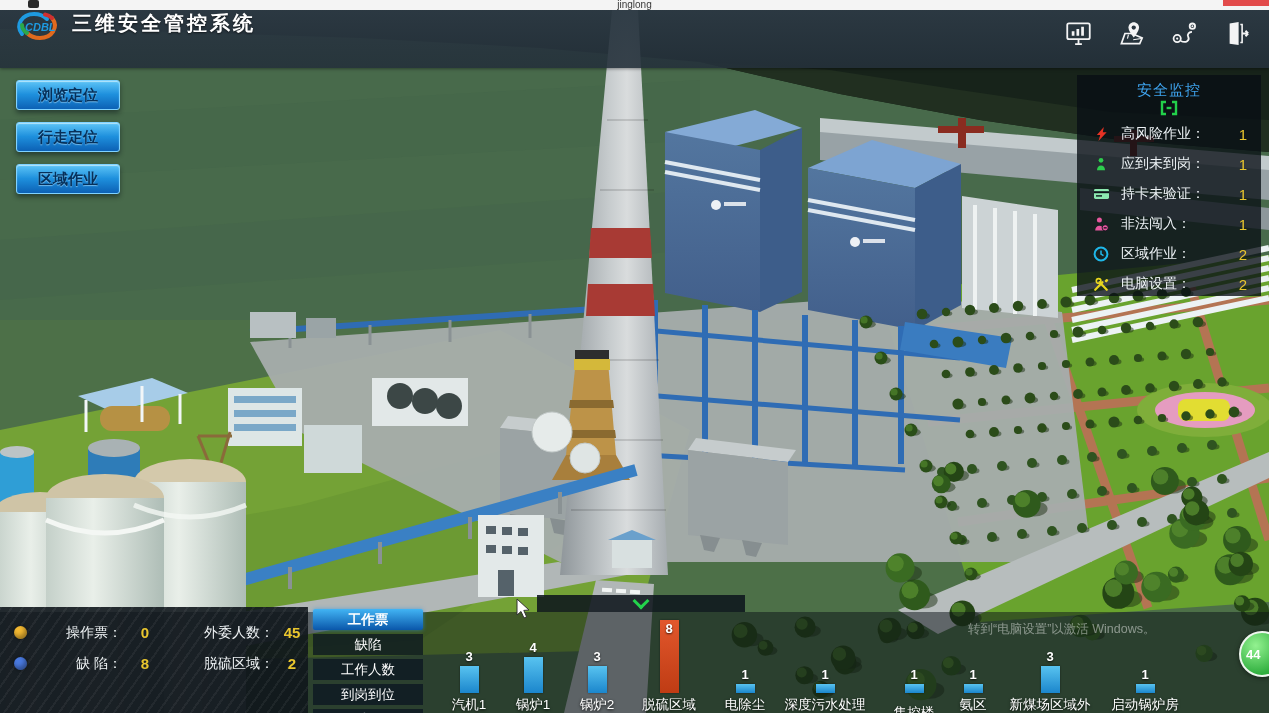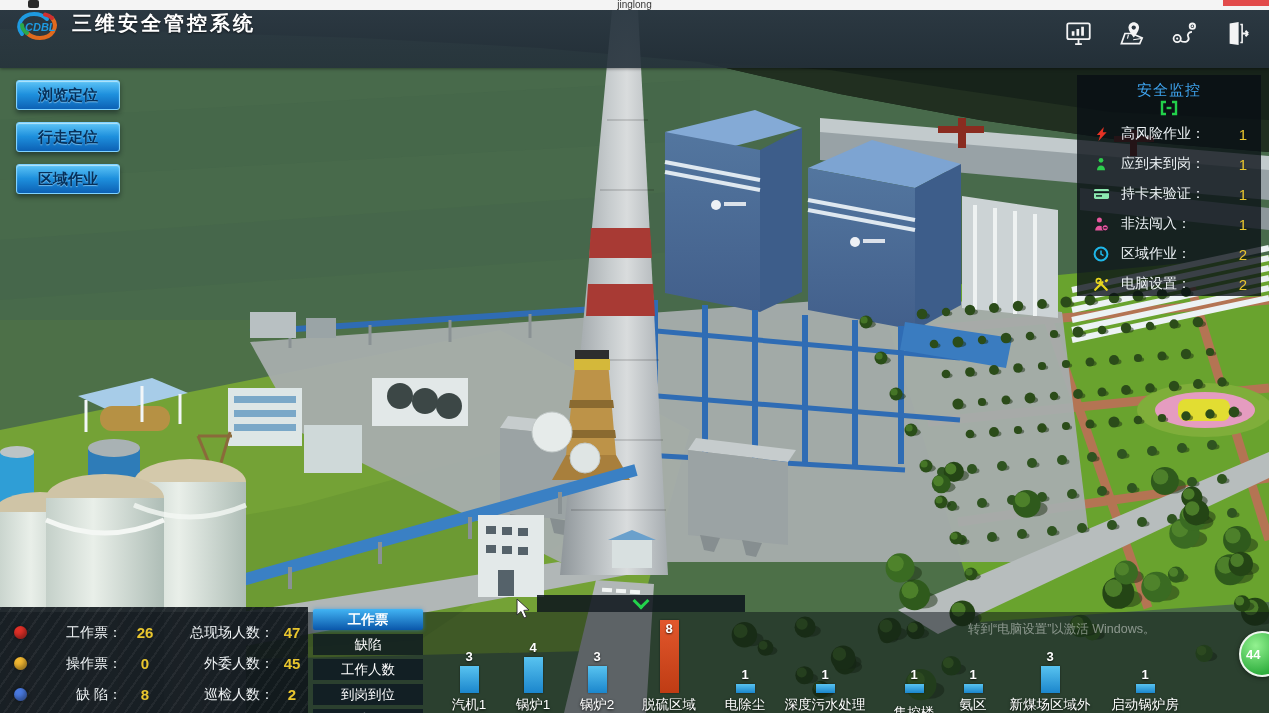--- a/index.html
+++ b/index.html
@@ -769,38 +769,31 @@
       <div class="bar" style="left: 1040.5px; bottom: 20px; height: 27.3px;"></div>
       <div class="bar-val" style="left: 1030px; bottom: 49.3px;">3</div>
       <div class="bar-cat" style="left: 985px; top: 96px;">新煤场区域外</div>
       <div class="bar" style="left: 1135.5px; bottom: 20px; height: 9.1px;"></div>
       <div class="bar-val" style="left: 1125px; bottom: 31.1px;">1</div>
       <div class="bar-cat" style="left: 1080px; top: 96px; text-align: center;">启动锅炉房</div>
     </div>
 
   <div id="stats-panel">
       <div class="stat-row">
-        <span class="dot" style="background:#e03028"></span>
-        <span class="stat-label">工作票：</span>
-        <span class="stat-val">26</span>
-        <span class="stat-label">总现场人数：</span>
-        <span class="stat-val">47</span>
-      </div>
-      <div class="stat-row">
         <span class="dot" style="background:#f2b832"></span>
         <span class="stat-label">操作票：</span>
         <span class="stat-val">0</span>
         <span class="stat-label">外委人数：</span>
         <span class="stat-val">45</span>
       </div>
       <div class="stat-row">
         <span class="dot" style="background:#4a7ae0"></span>
         <span class="stat-label">缺 陷：</span>
         <span class="stat-val">8</span>
-        <span class="stat-label">巡检人数：</span>
+        <span class="stat-label">脱硫区域：</span>
         <span class="stat-val">2</span>
       </div>
     </div>
 
   <div id="bottom-menu">
       <div class="menu-item selected">工作票</div>
       <div class="menu-item">缺陷</div>
       <div class="menu-item">工作人数</div>
       <div class="menu-item">到岗到位</div>
       <div class="menu-item">外委监控</div>

